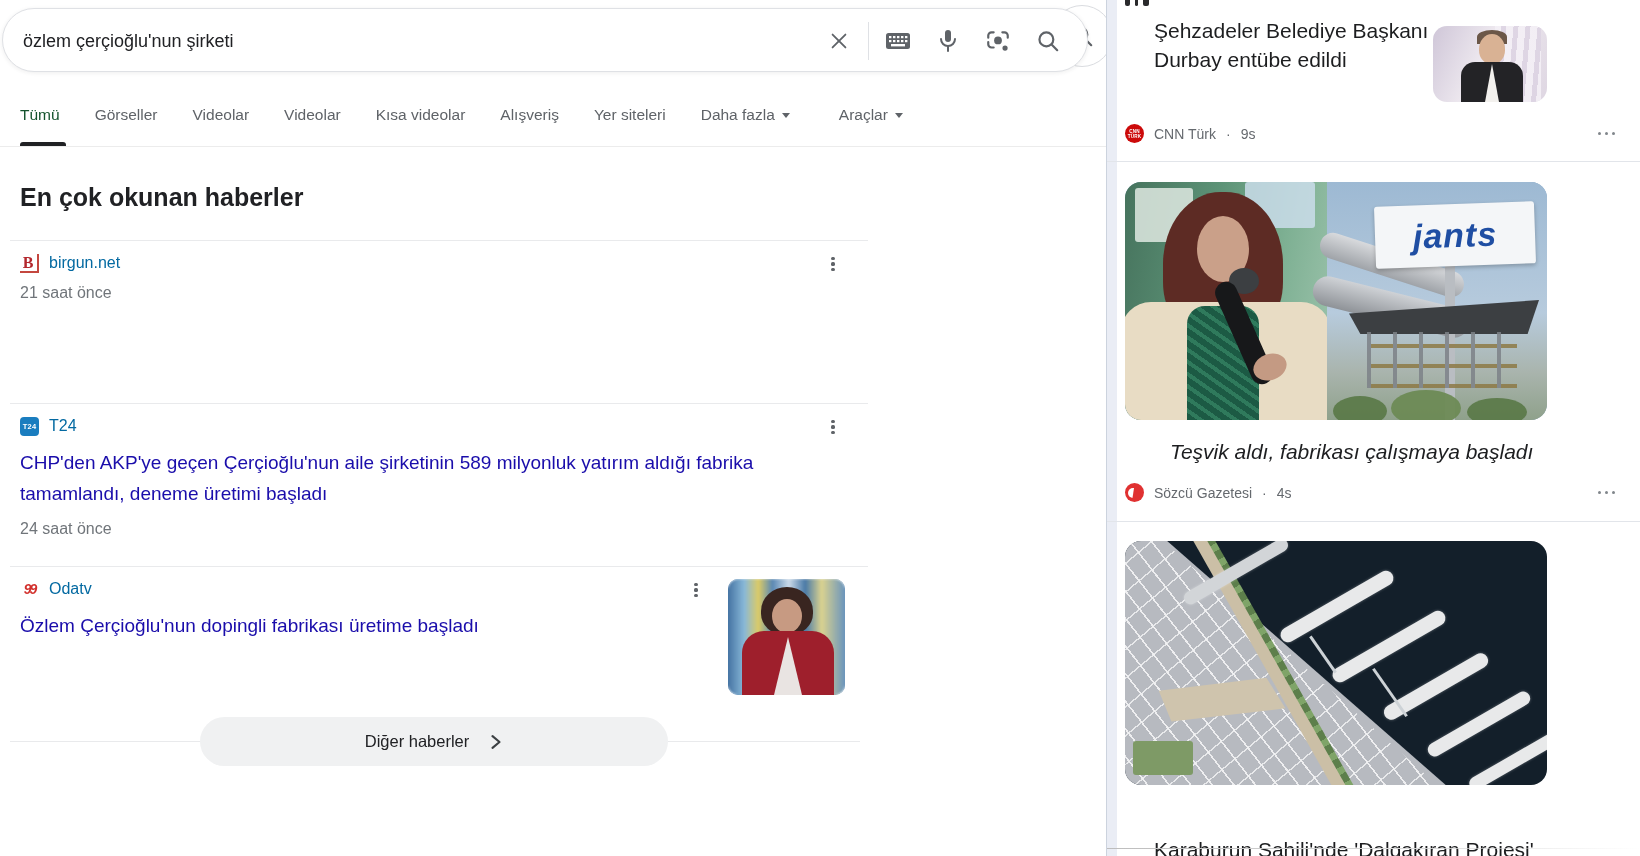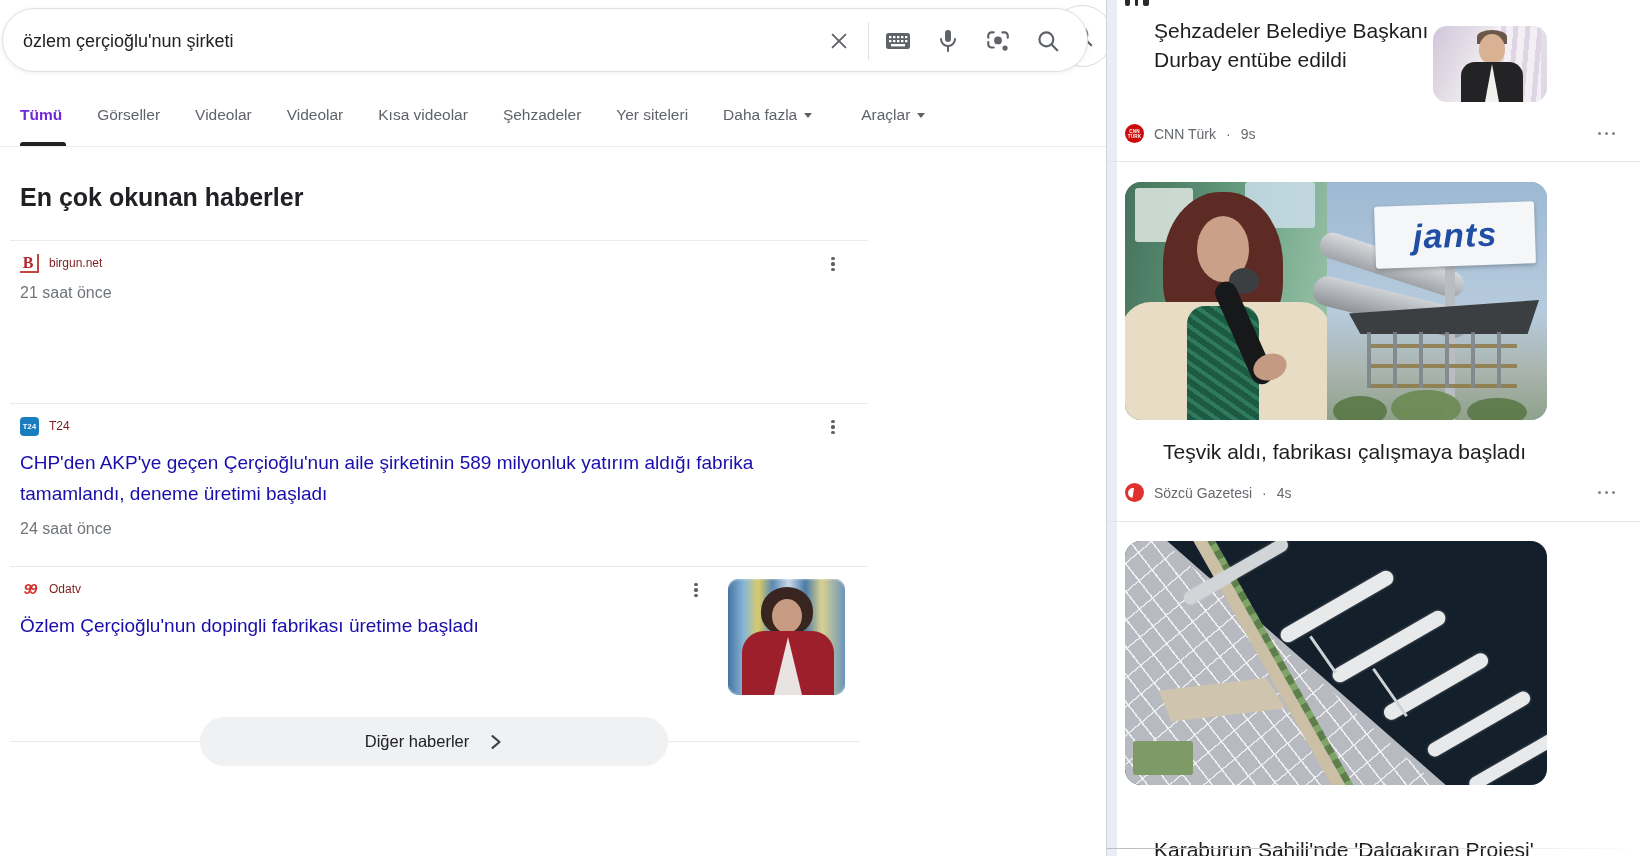--- a/index.html
+++ b/index.html
@@ -17,33 +17,33 @@
   .sb-btn { width:50px; height:64px; display:flex; align-items:center; justify-content:center; cursor:pointer; }
   .sb-divider { width:1px; height:38px; background:#dfe1e5; margin:0 4px; }
 
   .fab-search { position:absolute; left:1051px; top:5px; width:62px; height:62px; border-radius:50%;
     background:#fff; border:1px solid #dadce0; display:flex; align-items:center; justify-content:center; z-index:1; }
 
   
   .tabs { position:absolute; left:20px; top:106px; display:flex; gap:35px; align-items:center;
     font-size:15.5px; color:#5f6368; z-index:2; }
   .tab { display:flex; align-items:center; gap:7px; cursor:pointer; white-space:nowrap; }
-  .tab.active { color:#6d28d9; font-weight:700; }
+  .tab.active { color:#14532d; font-weight:400; }
   .caret-down { width:0; height:0; border-left:4.5px solid transparent; border-right:4.5px solid transparent;
     border-top:5px solid #5f6368; display:inline-block; }
   .tabs-rule { position:absolute; left:0; top:146px; width:1106px; height:1px; background:#ececec; }
   .active-underline { position:absolute; left:20px; top:142px; width:46px; height:4px; background:#202124; border-radius:3px 3px 0 0; }
 
   .section-heading { position:absolute; left:20px; top:183px; font-size:25px; color:#202124; }
 
   .rule { position:absolute; height:1px; background:#e9eaec; }
 
   .news-item { position:absolute; left:20px; }
   .src-row { display:flex; align-items:center; gap:10px; height:20px; }
-  .src-name { font-size:12px; color:#7f1d1d; }
+  .src-name { font-size:16px; color:#0369a1; }
   .news-title { display:block; margin-top:11px; font-size:19px; line-height:31px; color:#1a0dab; text-decoration:none; cursor:pointer; }
   .news-time { margin-top:11px; font-size:16px; color:#70757a; }
 
   .dots-v { position:absolute; width:20px; height:24px; display:flex; flex-direction:column; align-items:center;
     justify-content:center; gap:2.5px; cursor:pointer; }
   .dots-v i { width:3.2px; height:3.2px; border-radius:50%; background:#5f6368; }
   .dots-h { display:flex; gap:3.5px; align-items:center; cursor:pointer; }
   .dots-h i { width:3.5px; height:3.5px; border-radius:50%; background:#80868b; }
 
   
@@ -222,21 +222,21 @@
       <div class="tab">
           <span>Videolar</span>
         </div>
       <div class="tab">
           <span>Videolar</span>
         </div>
       <div class="tab">
           <span>Kısa videolar</span>
         </div>
       <div class="tab">
-          <span>Şehzadeler</span>
+          <span>Alışveriş</span>
         </div>
       <div class="tab">
           <span>Yer siteleri</span>
         </div>
       <div class="tab">
         <span>Daha fazla</span>
         <span class="caret-down"></span>
       </div>
       <div class="tab" style="margin-left:14px">
         <span>Araçlar</span>
@@ -360,21 +360,21 @@
         <div class="c2-sign">
             <span>jants</span>
           </div>
         <div class="c2-canopy"></div>
           <div class="c2-frame"></div>
         <div class="c2-bush" style="left:6px; width:54px; height:30px;"></div>
         <div class="c2-bush" style="left:64px; width:70px; height:36px; background:#6d8a55;"></div>
         <div class="c2-bush" style="left:140px; width:60px; height:28px;"></div>
       </div>
     </div>
-    <div class="rp-title" style="left:27px; top:437px; width:420px; white-space:nowrap;">Teşvik aldı, fabrikası çalışmaya başladı</div>
+    <div class="rp-title" style="left:34px; top:437px; width:420px; white-space:nowrap;font-style:italic;">Teşvik aldı, fabrikası çalışmaya başladı</div>
     <div class="rp-srcrow" style="left:18px; top:483px; width:498px;">
       <span class="fav fav-circle fav-sozcu"></span>
       <span>Sözcü Gazetesi</span>
       <span>·</span>
       <span>4s</span>
       <span class="dots-h" style="margin-left:auto; margin-right:8px;">
           <i></i>
           <i></i>
           <i></i>
         </span>

